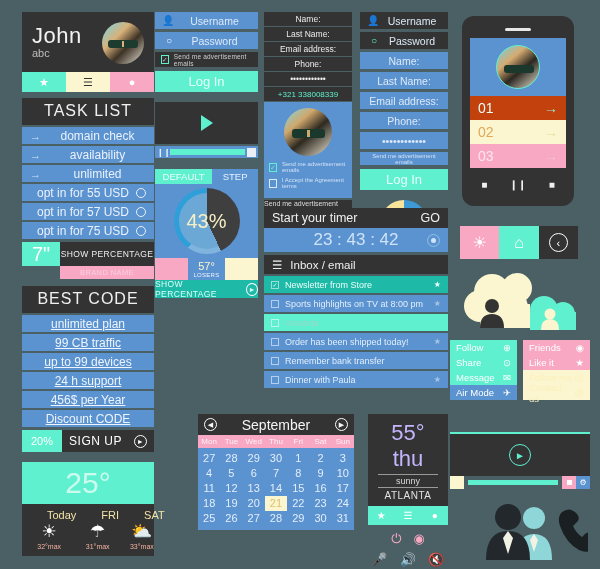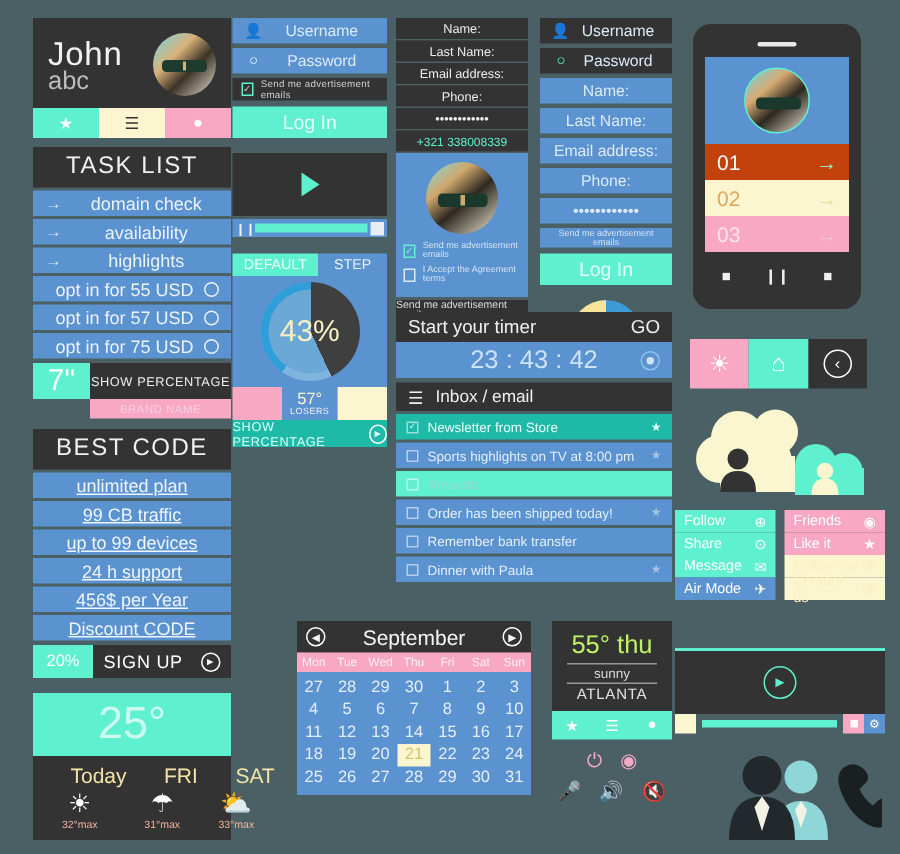--- a/index.html
+++ b/index.html
@@ -13,21 +13,21 @@
   .dark { background:#333333; }
   .mint { background:#5ff0cf; }
   .pink { background:#f9a8c4; }
   .cream { background:#fbf6cf; }
 
   
   #col1 { position:absolute; left:22px; top:12px; width:132px; }
 
   .profile-card { background:#333; padding:10px 10px 8px 10px; display:flex; align-items:center; justify-content:space-between; }
   .profile-name { color:#f2f2f2; font-size:22px; line-height:21px; font-weight:300; letter-spacing:.5px; }
-  .profile-sub { color:#bdbdbd; font-size:17px; line-height:15px; }
+  .profile-sub { color:#bdbdbd; font-size:11px; line-height:15px; }
   .avatar { width:42px; height:42px; border-radius:50%; overflow:hidden; position:relative;
             background:linear-gradient(135deg,#6fd6e8 0%,#d9b27a 35%,#3c3226 60%,#e8e2d2 100%); }
   .avatar .sg { position:absolute; left:6px; top:18px; width:30px; height:8px; background:#1d3b2e; border-radius:3px; }
   .avatar .sg:after{content:"";position:absolute;left:14px;top:1px;width:2px;height:6px;background:#d9b27a;}
 
   .icon3 { display:flex; height:20px; }
   .icon3 > div { flex:1; display:flex; align-items:center; justify-content:center; color:#fff; font-size:11px; }
 
   .blk-title { background:#333; color:#f0f0f0; text-align:center; font-size:16px; padding:4px 0 5px; letter-spacing:1px; font-weight:300; }
 
@@ -46,21 +46,21 @@
 
   .offer-row { background:#5b92d0; color:#eef5fd; font-size:12px; height:17px; margin-top:2px; display:flex; align-items:center; justify-content:center;text-decoration:underline; }
   .signup { display:flex; height:22px; margin-top:3px; }
   .signup .pct { width:40px; background:#5ff0cf; color:#fff; font-size:11px; display:flex; align-items:center; justify-content:center; }
   .signup .su { flex:1; background:#333; color:#fff; font-size:12px; display:flex; align-items:center; justify-content:center; gap:12px; letter-spacing:.5px; }
   .circ-arrow { width:13px; height:13px; border:1.3px solid #fff; border-radius:50%; display:flex; align-items:center; justify-content:center; font-size:7px; }
 
   .weather-big { background:#5ff0cf; height:42px; display:flex; align-items:center; justify-content:center; color:#cdfaee; font-size:30px; font-weight:300; }
   .weather-days { background:#333; display:flex; padding:5px 0 6px; }
   .weather-days > div { flex:1; text-align:center; }
-  .wd-name { color:#f3e2a8; font-size:14px;padding-left:25px; }
+  .wd-name { color:#f3e2a8; font-size:11px;padding-left:25px; }
   .wd-ico { font-size:17px; color:#fff; line-height:22px; }
   .wd-max { color:#f2b2a0; font-size:7px; }
 
   
   #col2 { position:absolute; left:155px; top:12px; width:103px; }
   .field { height:17px; margin-bottom:3px; display:flex; align-items:center; padding:0 6px; font-size:10.5px; }
   .field .fi { width:16px; color:#eaf2fb; font-size:10px; text-align:center; }
   .field .ft { flex:1; text-align:center; color:#dceaf8; }
   .field.bluef { background:#5b92d0; }
   .checkline { background:#333; height:15px; display:flex; align-items:center; padding:0 6px; gap:5px; }
@@ -132,21 +132,21 @@
   .cal-nav { width:13px; height:13px; border:1.3px solid #fff; border-radius:50%; display:flex; align-items:center; justify-content:center; font-size:7px; }
   .cal-dow { background:#f9a8c4; display:flex; height:13px; }
   .cal-dow div { flex:1; text-align:center; color:#fdf0f5; font-size:8px; line-height:13px; }
   .cal-grid { background:#5b92d0; display:flex; flex-wrap:wrap; padding:3px 0 4px; }
   .cal-grid div { width:14.285%; text-align:center; color:#e3eefa; font-size:11px; line-height:15px; }
   .cal-grid div.sel { background:#fbf6cf; color:#d9c46a; }
 
   
   #wsmall { position:absolute; left:368px; top:414px; width:80px; }
   .ws-top { background:#333; padding:6px 6px 5px; text-align:center; }
-  .ws-temp { color:#bef264; font-size:17px; font-weight:300; }
+  .ws-temp { color:#c4b5fd; font-size:22px; font-weight:300; }
   .ws-cond { color:#d8d8d8; font-size:9px; border-top:1px solid #999; border-bottom:1px solid #999; margin:2px 4px; padding:1px 0; }
   .ws-city { color:#e2e2e2; font-size:10px; letter-spacing:.5px; }
   .ws-icons { background:#5ff0cf; height:19px; display:flex; align-items:center; }
   .ws-icons div { flex:1; text-align:center; color:#fff; font-size:10px; }
   .sys-icons { margin-top:6px; }
   .sys-row { display:flex; justify-content:center; gap:12px; margin-bottom:5px; }
   .sys-row span { font-size:13px; }
 
   
   #phone { position:absolute; left:462px; top:16px; width:112px; height:190px; background:#333; border-radius:12px; padding:12px 8px 0; }
@@ -211,21 +211,21 @@
   <div class="task-row">
     <span class="arw">→</span>
     <span class="lbl">domain check</span>
   </div>
   <div class="task-row">
     <span class="arw">→</span>
     <span class="lbl">availability</span>
   </div>
   <div class="task-row">
     <span class="arw">→</span>
-    <span class="lbl">highlights</span>
+    <span class="lbl">unlimited</span>
   </div>
 
   <div class="task-row">
     <span class="lbl">opt in for 55 USD</span>
     <span class="circ"></span>
   </div>
   <div class="task-row">
     <span class="lbl">opt in for 57 USD</span>
     <span class="circ"></span>
   </div>

